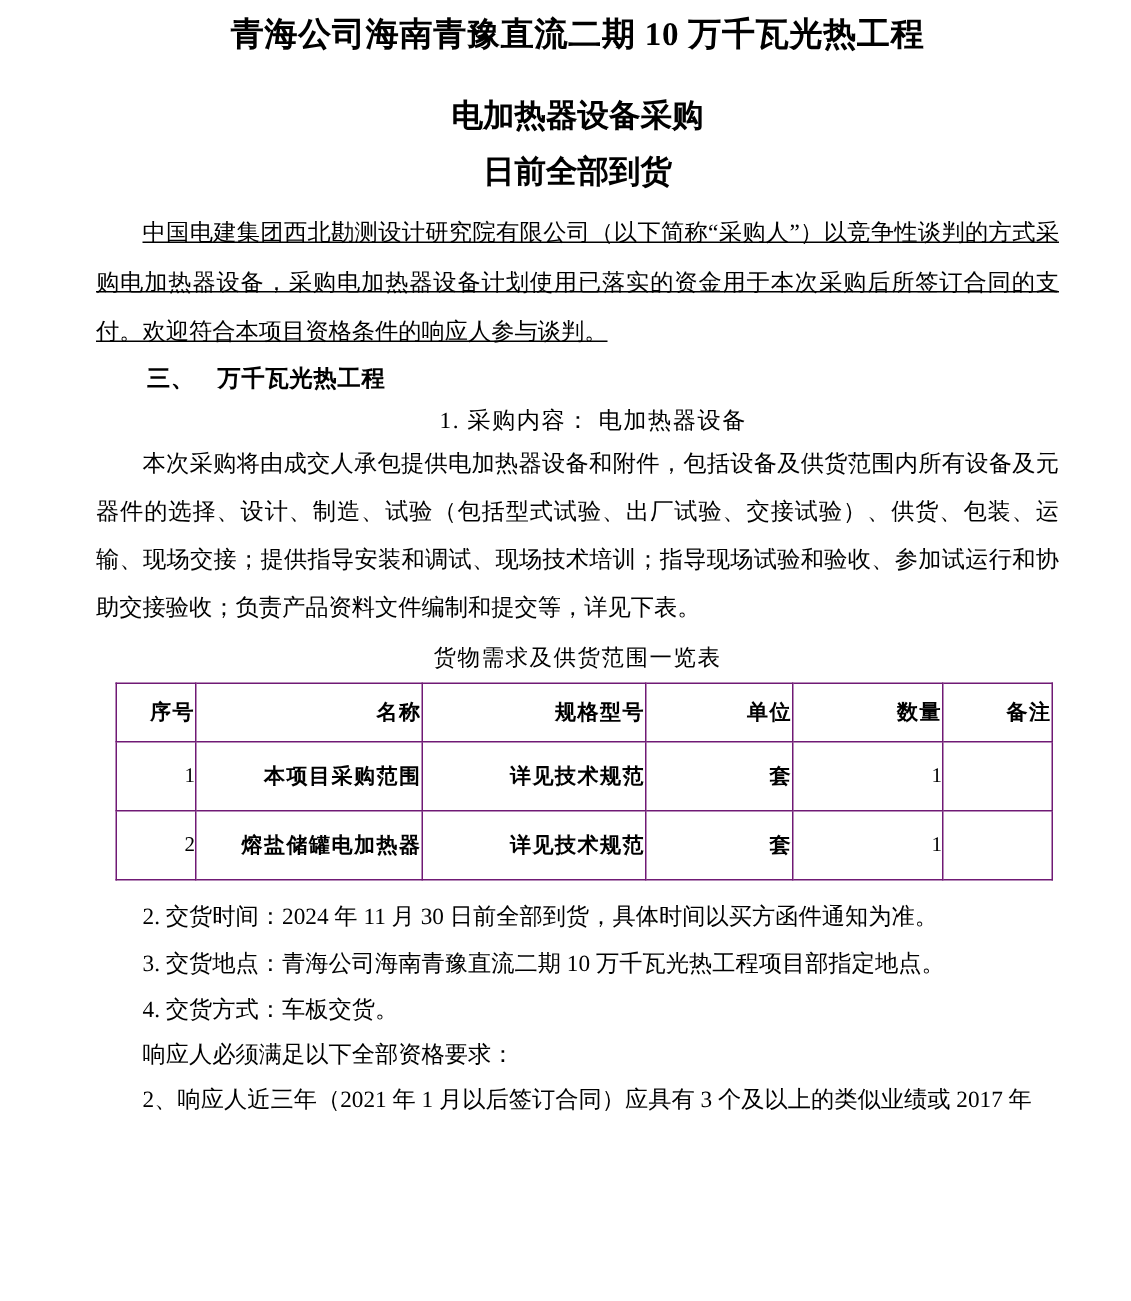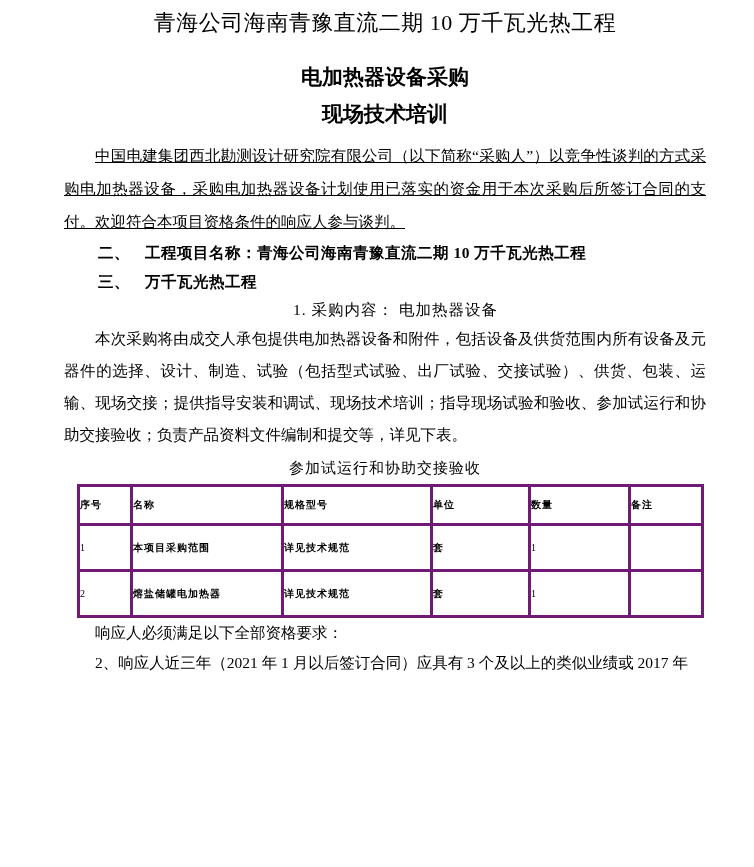--- a/index.html
+++ b/index.html
@@ -11,21 +11,21 @@
     background: #ffffff;
     color: #000000;
     font-family: "Liberation Serif", "DejaVu Serif", serif;
     overflow: hidden;
   }
   .content { padding: 8px 48px 0 64px; }
 
   .doc-title-1 {
     text-align: center;
     font-size: 22px;
-    font-weight: 400;
+    font-weight: 700;
     line-height: 26px;
     margin-top: 2px;
     letter-spacing: 0.5px;
   }
   .doc-title-2 { text-align: center; font-size: 21px; font-weight: 700; line-height: 26px; margin-top: 28px; }
   .doc-title-3 { text-align: center; font-size: 21px; font-weight: 700; line-height: 26px; margin-top: 11px; }
 
   .para {
     font-size: 15.5px;
     line-height: 33px;
@@ -62,24 +62,24 @@
   }
 
   table.goods {
     border-collapse: collapse;
     table-layout: fixed;
     width: 624px;
     margin-left: 13px;
     margin-top: 5px;
   }
   table.goods th, table.goods td {
-    border: 3px solid #701a75;
-    text-align: left;
+    border: 1px solid #701a75;
+    text-align: right;
     vertical-align: middle;
-    font-size: 10px;
+    font-size: 14px;
     padding: 0;
     overflow: hidden;
   }
   table.goods thead tr { height: 39px; }
   table.goods tbody tr { height: 46px; }
   table.goods th { font-weight: 700; letter-spacing: 1px; }
   table.goods td:nth-child(2),
   table.goods td:nth-child(3),
   table.goods td:nth-child(4) { font-weight: 700; letter-spacing: 1px; }
 
@@ -105,36 +105,33 @@
   }
 </style>
 </head>
 <body>
 
 <div class="page">
   <div class="content">
 
     <div class="doc-title-1">青海公司海南青豫直流二期 10 万千瓦光热工程</div>
     <div class="doc-title-2">电加热器设备采购</div>
-    <div class="doc-title-3">现场技术培训</div>
+    <div class="doc-title-3">日前全部到货</div>
 
     <p class="para intro-para">中国电建集团西北勘测设计研究院有限公司（以下简称“采购人”）以竞争性谈判的方式采购电加热器设备，采购电加热器设备计划使用已落实的资金用于本次采购后所签订合同的支付。欢迎符合本项目资格条件的响应人参与谈判。</p>
 
-    <div class="sec-item">
-      <span class="sec-label">二、</span><span>工程项目名称：青海公司海南青豫直流二期 10 万千瓦光热工程</span>
-    </div>
     <div class="sec-item">
       <span class="sec-label">三、</span><span>万千瓦光热工程</span>
     </div>
 
     <div class="purchase-line">1. 采购内容： 电加热器设备</div>
 
     <p class="para scope-para">本次采购将由成交人承包提供电加热器设备和附件，包括设备及供货范围内所有设备及元器件的选择、设计、制造、试验（包括型式试验、出厂试验、交接试验）、供货、包装、运输、现场交接；提供指导安装和调试、现场技术培训；指导现场试验和验收、参加试运行和协助交接验收；负责产品资料文件编制和提交等，详见下表。</p>
 
-    <div class="table-title">参加试运行和协助交接验收</div>
+    <div class="table-title">货物需求及供货范围一览表</div>
 
     <table class="goods">
       <colgroup>
         <col style="width:53px">
           <col style="width:151px">
           <col style="width:149px">
         <col style="width:98px">
           <col style="width:100px">
           <col style="width:73px">
       </colgroup>
@@ -161,19 +158,24 @@
           <td>2</td>
           <td>熔盐储罐电加热器</td>
           <td>详见技术规范</td>
           <td>套</td>
           <td>1</td>
           <td></td>
         </tr>
       </tbody>
     </table>
 
+    <div class="delivery-block">
+      <div class="delivery-item">2. 交货时间：2024 年 11 月 30 日前全部到货，具体时间以买方函件通知为准。</div>
+      <div class="delivery-item">3. 交货地点：青海公司海南青豫直流二期 10 万千瓦光热工程项目部指定地点。</div>
+      <div class="delivery-item">4. 交货方式：车板交货。</div>
+    </div>
 
 
     <div class="qual-intro">响应人必须满足以下全部资格要求：</div>
     <p class="qual-item">2、响应人近三年（2021 年 1 月以后签订合同）应具有 3 个及以上的类似业绩或 2017 年</p>
 
   </div>
 </div>
 
 </body></html>

